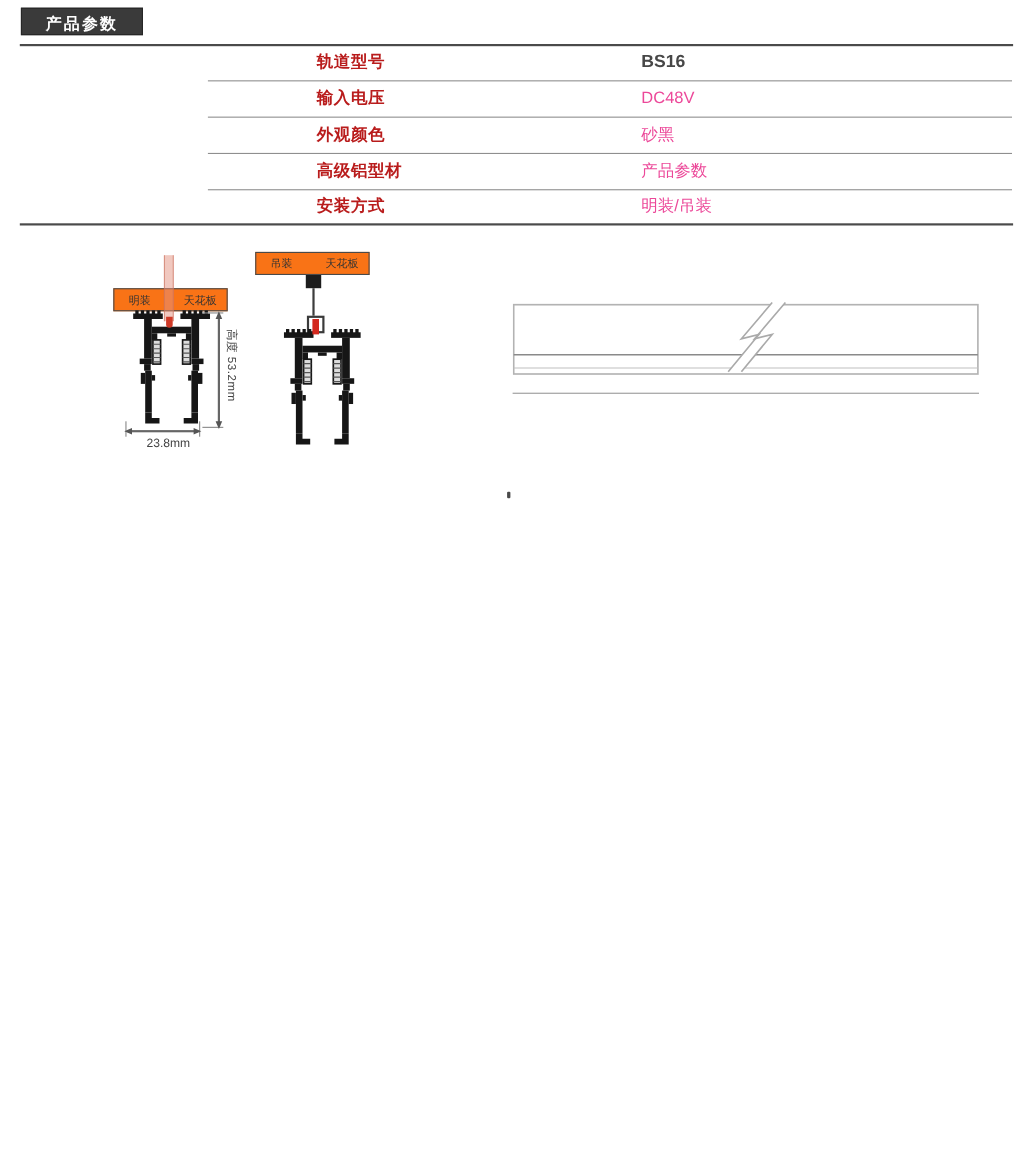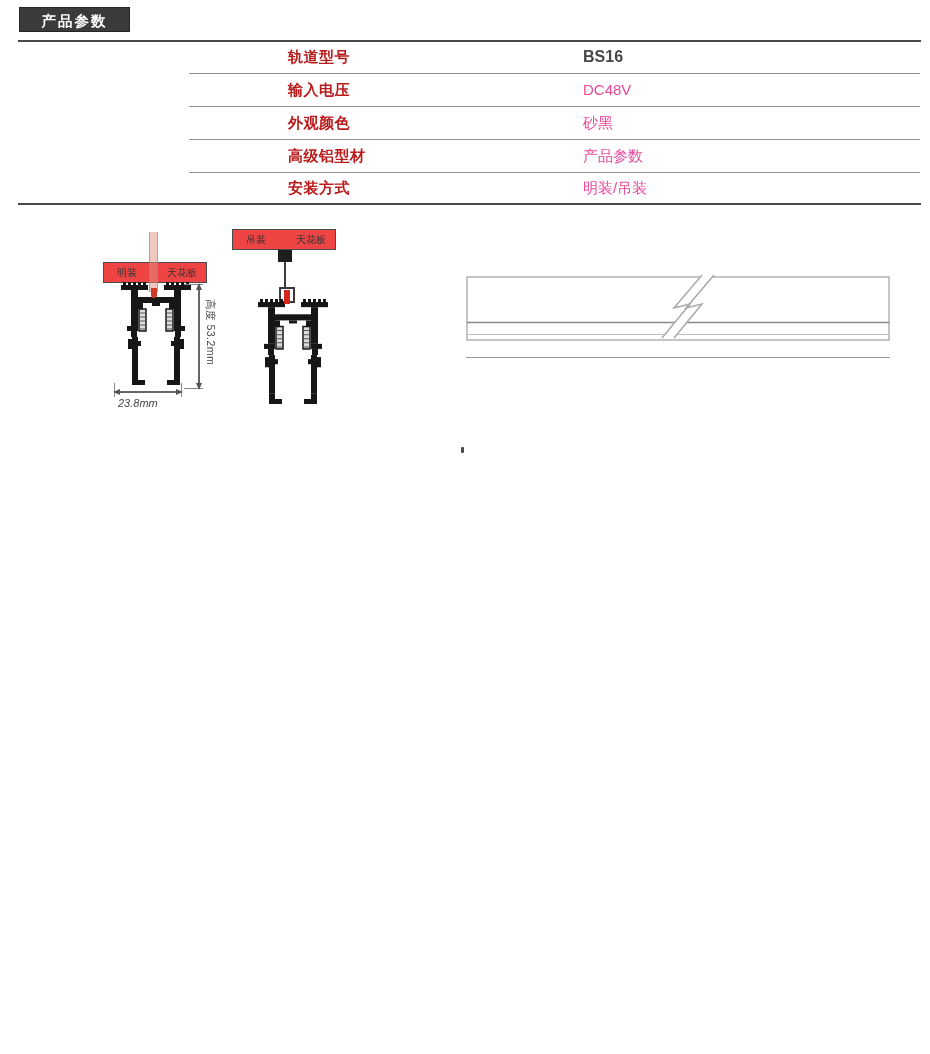--- a/index.html
+++ b/index.html
@@ -16,21 +16,21 @@
   .hr.full{left:18px;width:903px;height:2px;background:#4a4a4a;}
   .hr.inner{left:189px;width:731px;background:#8f8f8f;}
 
   
   .row-label{position:absolute;left:288px;height:22px;line-height:22px;font-size:15px;
              font-weight:bold;color:#b91c1c;letter-spacing:.5px;}
   .row-value{position:absolute;left:583px;height:22px;line-height:22px;font-size:15px;color:#ec4899;}
   .row-value.model{font-size:16px;font-weight:600;color:#474747;}
 
   
-  .ceil-box{position:absolute;width:104px;height:21px;border:1px solid #4a4a4a;background:#ef4444;
+  .ceil-box{position:absolute;width:104px;height:21px;border:1px solid #4a4a4a;background:#f97316;
             box-sizing:border-box;display:flex;align-items:center;justify-content:space-between;
             padding:0 9px 0 13px;font-size:10px;color:#333;}
 
   
   .screw-shaft{position:absolute;left:149px;top:232px;width:9px;height:60px;
                background:rgba(228,146,128,0.5);border-left:1px solid rgba(200,110,90,.6);
                border-right:1px solid rgba(200,110,90,.6);box-sizing:border-box;z-index:3;}
   .screw-tip{position:absolute;left:151px;top:288px;width:6px;height:10px;background:#cf3a28;
              border-radius:0 0 3px 3px;z-index:3;}
 
@@ -48,21 +48,21 @@
   .arrow{position:absolute;width:0;height:0;}
   .arrow.up{left:195.5px;top:283px;border-left:3.5px solid transparent;border-right:3.5px solid transparent;border-bottom:7px solid #555;}
   .arrow.down{left:195.5px;top:383px;border-left:3.5px solid transparent;border-right:3.5px solid transparent;border-top:7px solid #555;}
   .tick-h{position:absolute;height:1px;background:#888;}
   .vdim-label{position:absolute;left:217px;top:299px;transform:rotate(90deg);transform-origin:0 0;
               font-size:10.5px;color:#444;white-space:nowrap;letter-spacing:.5px;}
   .hdim-line{position:absolute;left:116px;top:391px;width:64px;height:1.5px;background:#666;}
   .arrow.left{left:113px;top:388.5px;border-top:3.5px solid transparent;border-bottom:3.5px solid transparent;border-right:7px solid #555;}
   .arrow.right{left:176px;top:388.5px;border-top:3.5px solid transparent;border-bottom:3.5px solid transparent;border-left:7px solid #555;}
   .tick-v{position:absolute;width:1px;background:#888;}
-  .hdim-label{position:absolute;left:118px;top:397px;width:70px;text-align:left;font-size:11px;color:#444;font-style:italic;}
+  .hdim-label{position:absolute;left:118px;top:397px;width:70px;text-align:center;font-size:11px;color:#444;}
 
   
   .len-baseline{position:absolute;left:466px;top:357px;width:424px;height:1px;background:#9a9a9a;}
   .len-label{position:absolute;left:466px;top:364px;width:424px;text-align:center;
              font-size:15.5px;color:#4d4d4d;letter-spacing:.3px;}
 
   .stray-dot{position:absolute;left:461px;top:447px;width:3px;height:6px;background:#4a4a4a;border-radius:1px;}
 </style>
 </head>
 <body>

